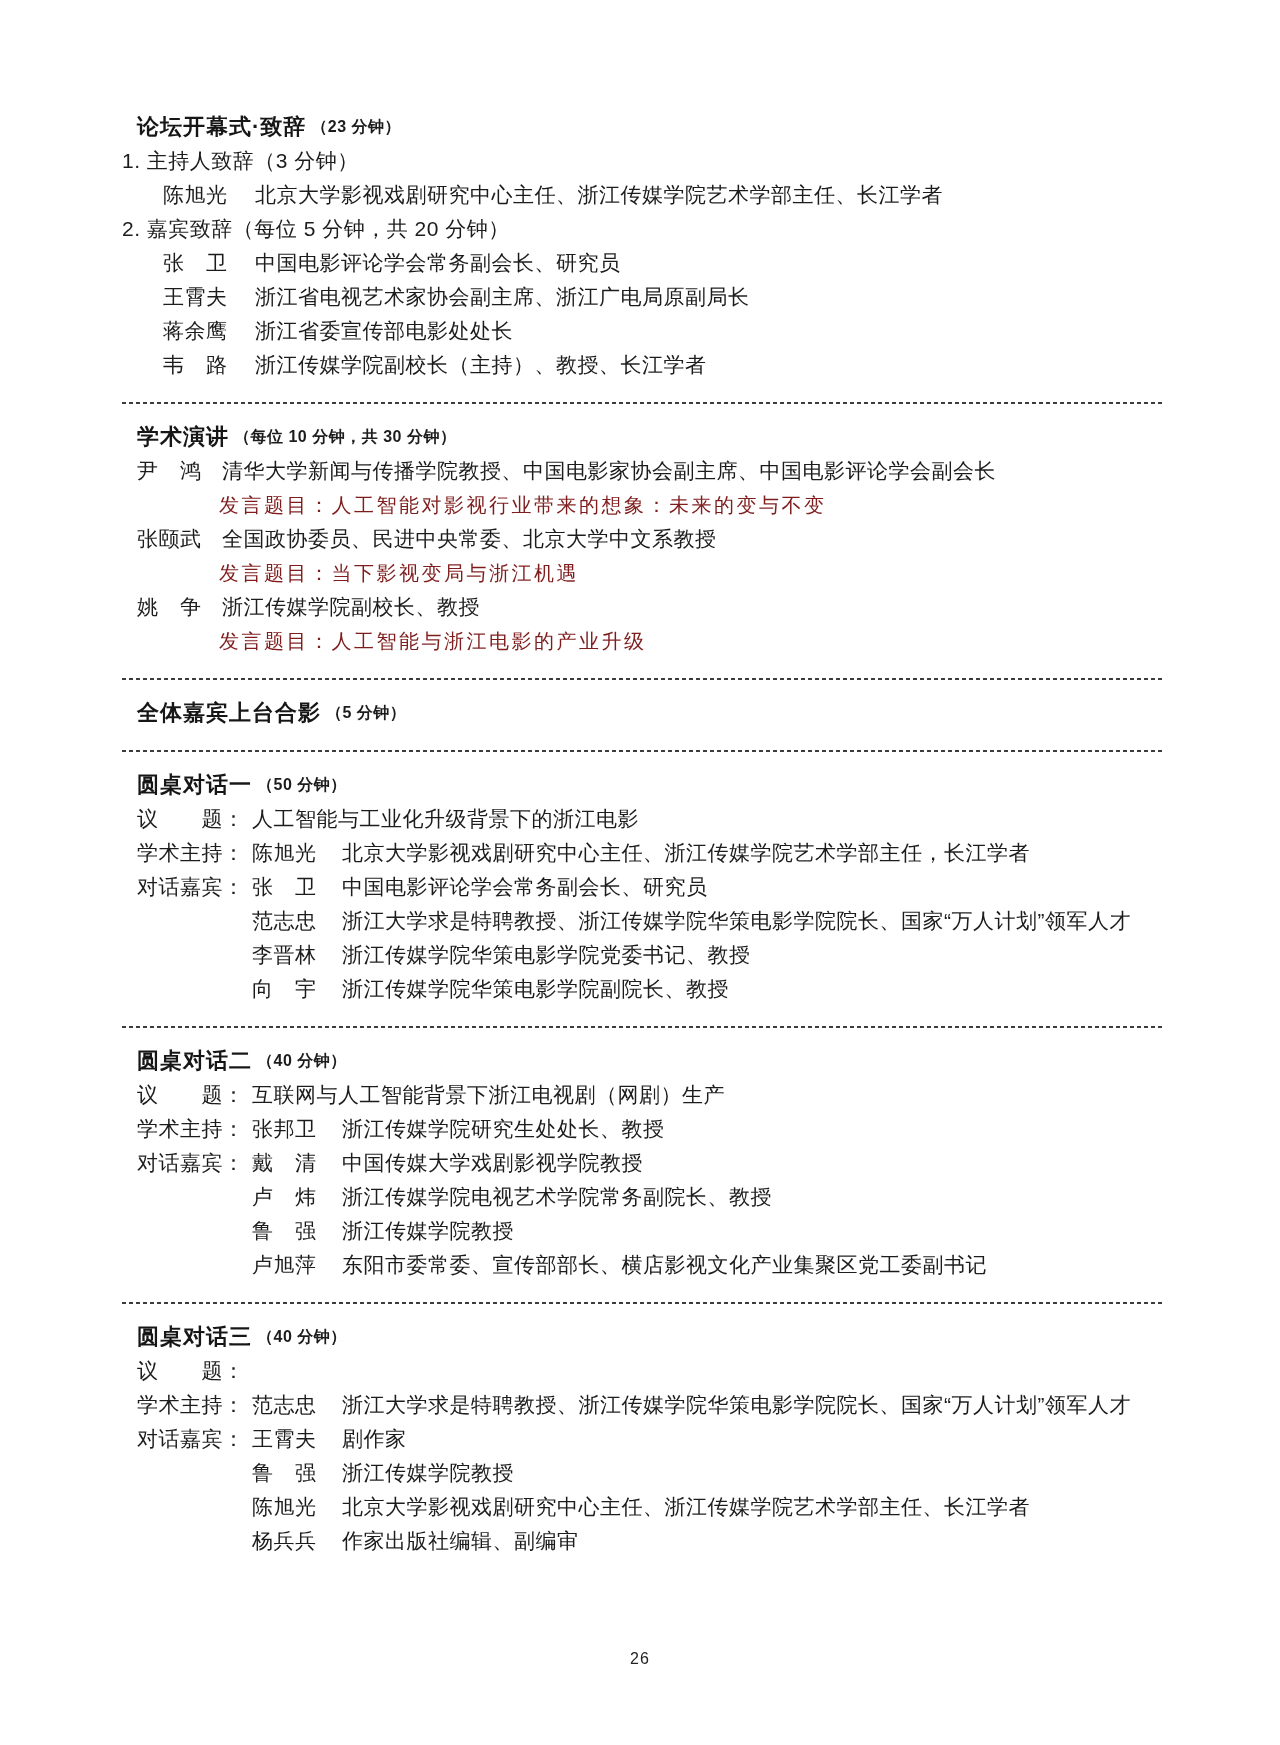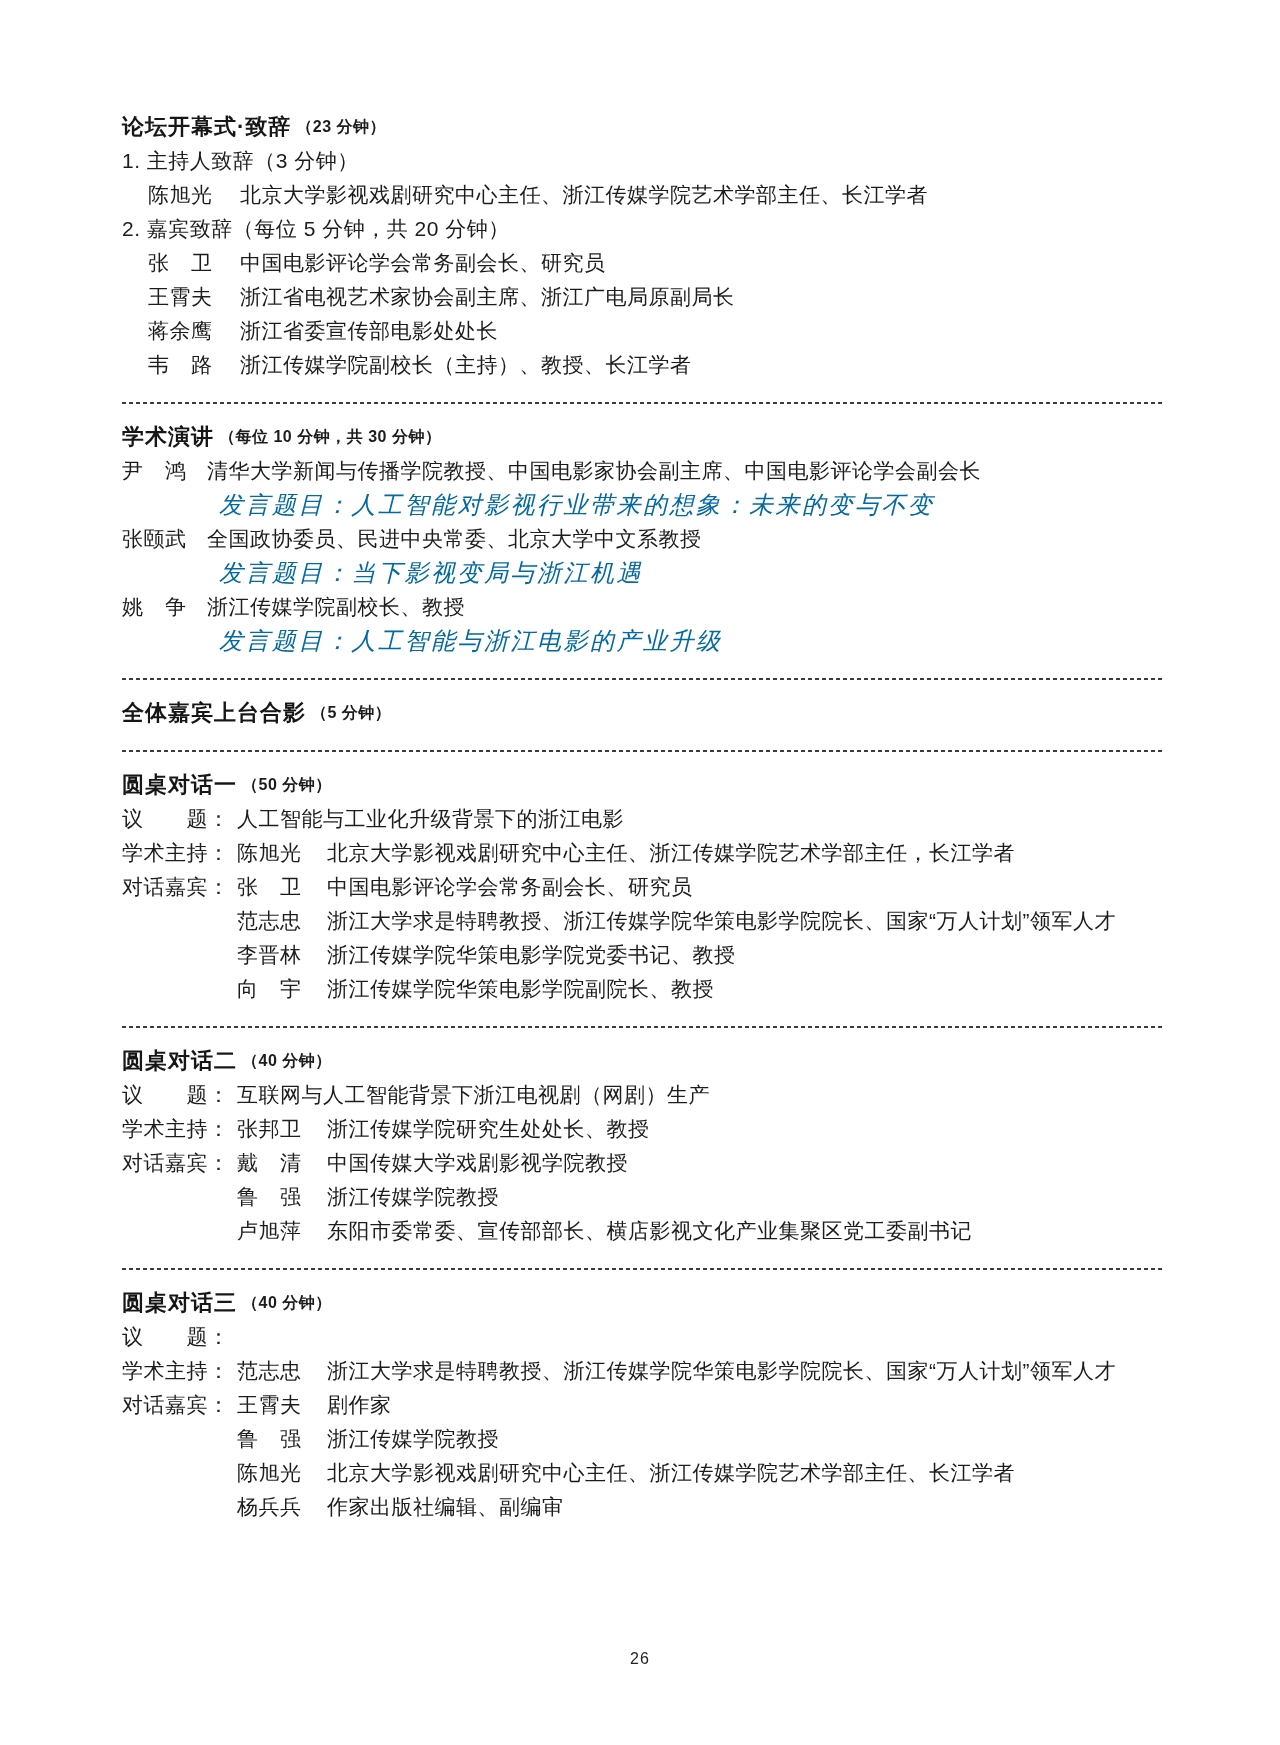--- a/index.html
+++ b/index.html
@@ -5,34 +5,33 @@
   html,body { margin:0; padding:0; background:#ffffff; }
   .page {
     position:relative;
     width:1280px; height:1745px;
     background:#ffffff;
     font-family:"Liberation Sans","DejaVu Sans",sans-serif;
     color:#1c1c1c;
     overflow:hidden;
   }
   .content { position:absolute; left:122px; top:110px; width:1040px; }
-  .row { display:flex; align-items:flex-start; font-size:21px; line-height:34px; letter-spacing:0.5px; white-space:nowrap; }
+  .row { display:flex; align-items:flex-start; font-size:21px; line-height:34px; letter-spacing:0.5px; white-space:nowrap;margin-left:15px; }
   .title-bold { font-weight:bold; font-size:22px; letter-spacing:1px; color:#161616; }
   .title-dur { font-size:16px; margin-left:5px;font-weight:bold; }
   
   .num-line { font-size:21px; line-height:34px; letter-spacing:0.5px; }
   .s1-name { flex:none; margin-left:26px; width:92px; }
   
   .sp-name { flex:none; width:85px; }
   .topic-row {
     padding-left:97px;
     font-family:"DejaVu Serif","Liberation Serif",serif;
-    font-size:24px; line-height:34px; letter-spacing:2.5px; color:#0369a1;
+    font-size:20px; line-height:34px; letter-spacing:2.5px; color:#7f1d1d;
     white-space:nowrap;
-    font-style:italic;
   }
   
   .rt-label { flex:none; width:115px; }
   .rt-indent { flex:none; width:115px; }
   .rt-name { flex:none; width:90px; }
   .desc { flex:1; min-width:0; }
   .sep {
     height:2px; margin:20px 0 16px 0; border:0;
     background:repeating-linear-gradient(90deg,#3c3c3c 0 4px,transparent 4px 7px);
   }
@@ -163,20 +162,25 @@
         <span class="rt-name">张邦卫</span>
         <span class="desc">浙江传媒学院研究生处处长、教授</span>
       </div>
       <div class="row">
         <span class="rt-label">对话嘉宾：</span>
         <span class="rt-name">戴　清</span>
         <span class="desc">中国传媒大学戏剧影视学院教授</span>
       </div>
       <div class="row">
         <span class="rt-indent"></span>
+        <span class="rt-name">卢　炜</span>
+        <span class="desc">浙江传媒学院电视艺术学院常务副院长、教授</span>
+      </div>
+      <div class="row">
+        <span class="rt-indent"></span>
         <span class="rt-name">鲁　强</span>
         <span class="desc">浙江传媒学院教授</span>
       </div>
       <div class="row">
         <span class="rt-indent"></span>
         <span class="rt-name">卢旭萍</span>
         <span class="desc">东阳市委常委、宣传部部长、横店影视文化产业集聚区党工委副书记</span>
       </div>
     </section>
 

